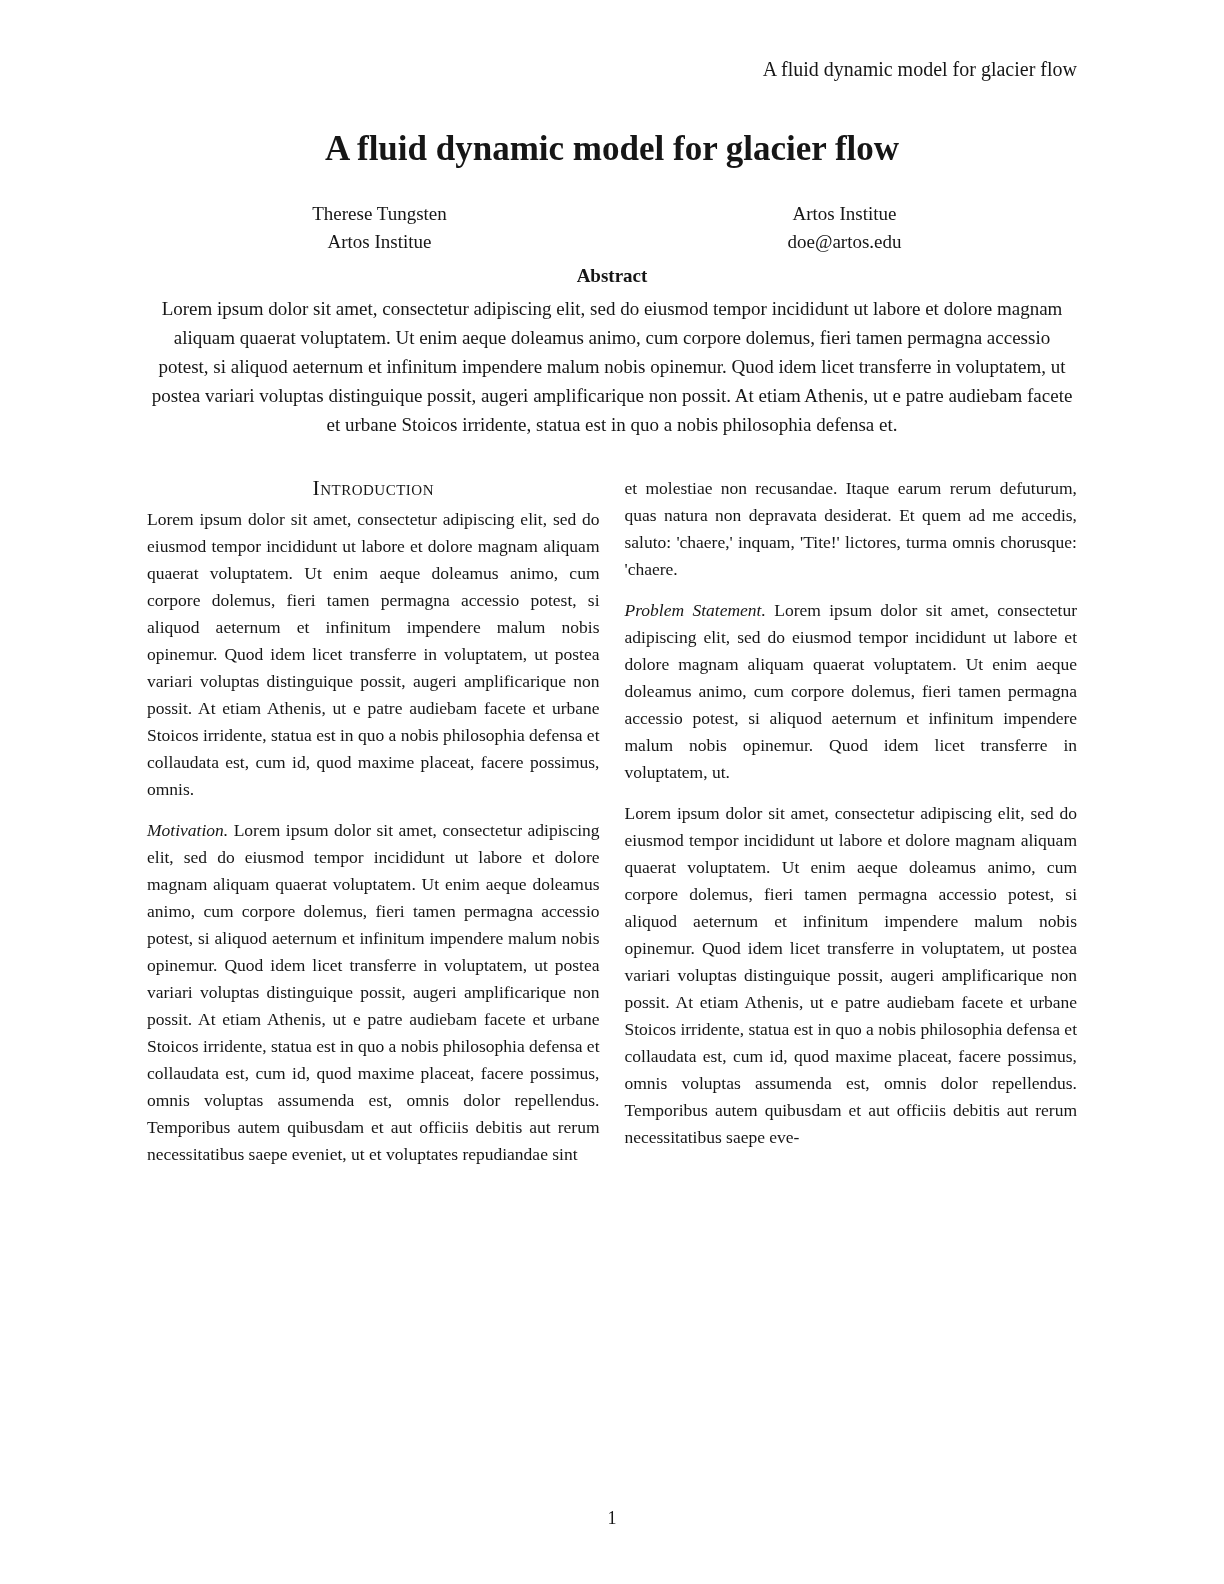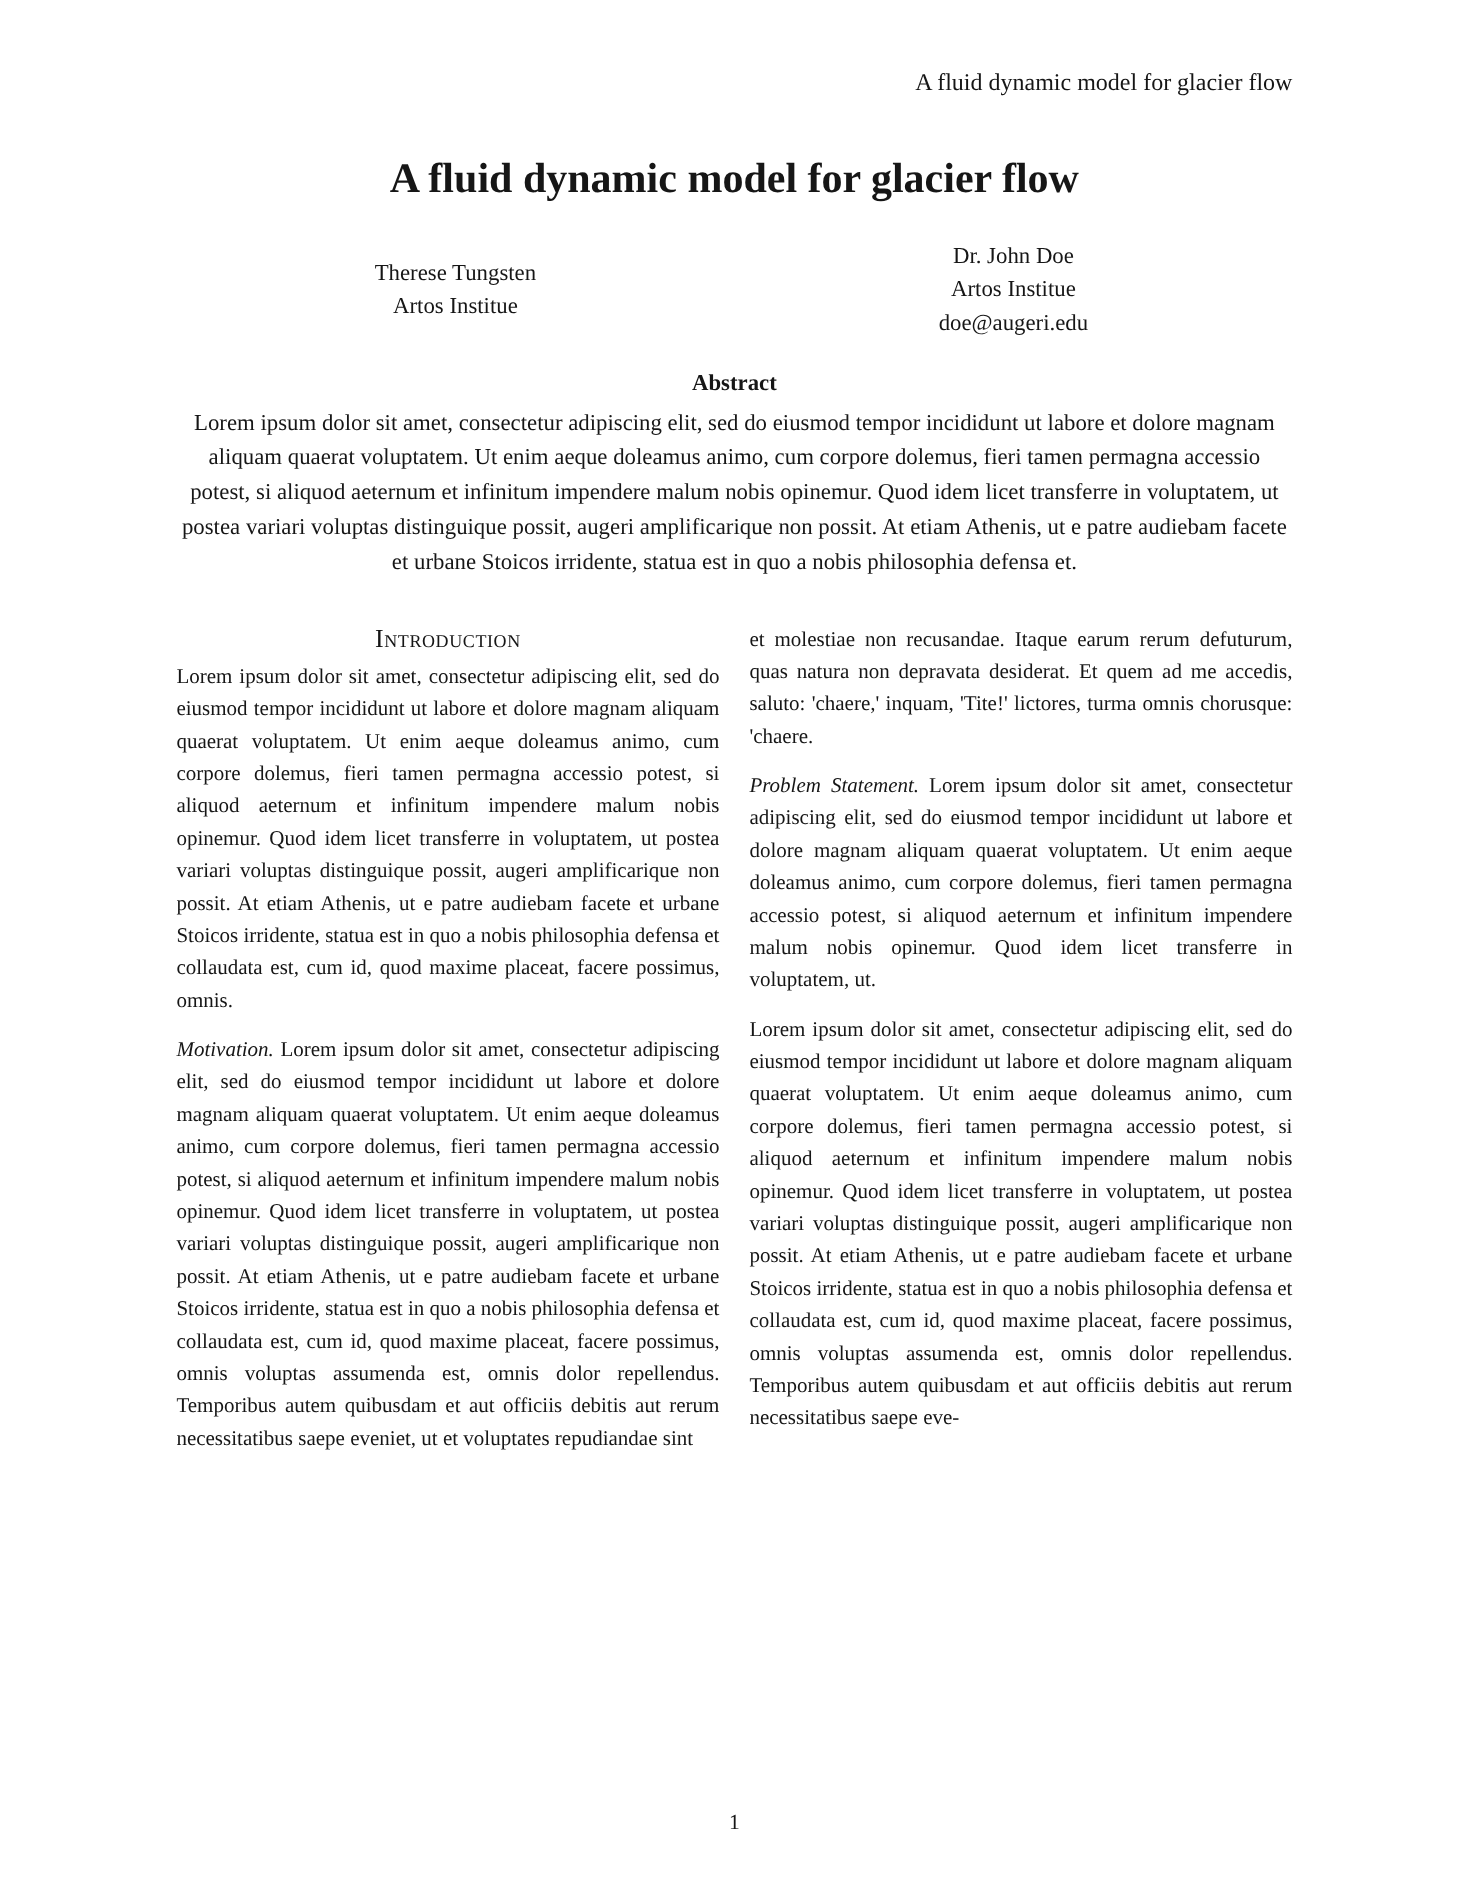--- a/index.html
+++ b/index.html
@@ -35,21 +35,21 @@
     margin-top: 30px;
     align-items: center;
   }
   .author {
     flex: 1;
     text-align: center;
     font-size: 19px;
     line-height: 28px;
   }
   .abstract-heading {
-    margin-top: 24px;
+    margin-top: 8px;
     text-align: center;
     font-size: 19px;
     line-height: 24px;
     font-weight: 700;
   }
   .abstract-text {
     margin: 6px 0 0 0;
     text-align: center;
     font-size: 19px;
     line-height: 29px;
@@ -103,23 +103,22 @@
   <div class="running-header">A fluid dynamic model for glacier flow</div>
 
   <h1 class="title">A fluid dynamic model for glacier flow</h1>
 
   <div class="authors">
     <div class="author">
       <div>Therese Tungsten</div>
       <div>Artos Institue</div>
     </div>
     <div class="author">
-      <div>Dr. John Doe</div>
       <div>Artos Institue</div>
-      <div>doe@augeri.edu</div>
+      <div>doe@artos.edu</div>
     </div>
   </div>
 
   <div class="abstract-heading">Abstract</div>
 
   <p class="abstract-text">Lorem ipsum dolor sit amet, consectetur adipiscing elit, sed do eiusmod tempor incididunt ut labore et dolore magnam aliquam quaerat voluptatem. Ut enim aeque doleamus animo, cum corpore dolemus, fieri tamen permagna accessio potest, si aliquod aeternum et infinitum impendere malum nobis opinemur. Quod idem licet transferre in voluptatem, ut postea variari voluptas distinguique possit, augeri amplificarique non possit. At etiam Athenis, ut e patre audiebam facete et urbane Stoicos irridente, statua est in quo a nobis philosophia defensa et.</p>
 
   <div class="columns">
 
     <div class="col">

